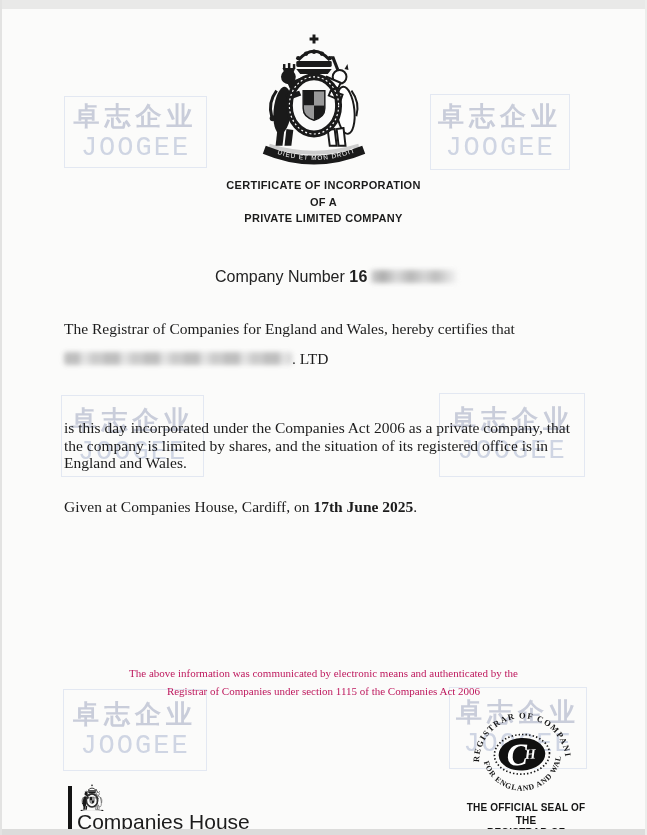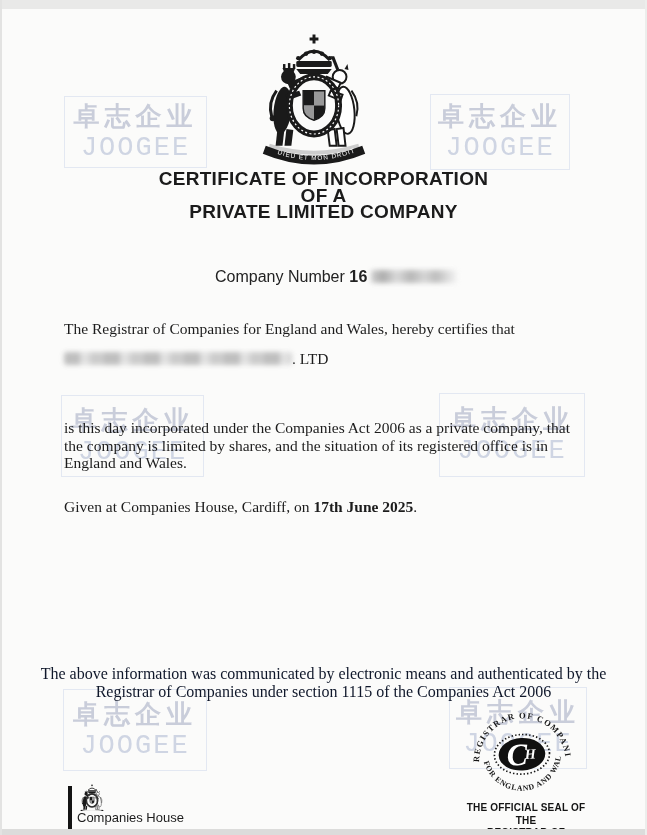--- a/index.html
+++ b/index.html
@@ -19,58 +19,58 @@
     gap:6px; pointer-events:none; box-sizing:border-box;
   }
   .wm-cn { font-family:"Liberation Sans", sans-serif; font-size:26px; letter-spacing:5px; color:#c9cdda; font-weight:bold; line-height:1; }
   .wm-en { font-family:Liberation Mono, monospace; font-size:27px; letter-spacing:2px; color:#cfd5e3; line-height:1; }
 
   .layer { position:absolute; z-index:2; }
 
   .arms { left:248px; top:33px; width:128px; height:134px; }
 
   .title {
-    left:0; top:171px; width:100%; text-align:center;
+    left:0; top:177px; width:100%; text-align:center;
     font-family:"Liberation Sans", sans-serif; font-weight:bold;
-    font-size:19px; line-height:16.5px; letter-spacing:.3px; color:#1b1b1b;
+    font-size:11px; line-height:16.5px; letter-spacing:.3px; color:#1b1b1b;
   }
 
   .company-number { left:213px; top:268px; font-family:"Liberation Sans", sans-serif; font-size:16px; color:#222; white-space:nowrap; }
   .company-number b { letter-spacing:.3px; }
 
   .redact { filter:blur(2.5px); opacity:.85; border-radius:3px; display:inline-block; vertical-align:middle; }
   .redact-number {
     width:86px; height:13px; margin-left:3px; margin-top:-2px;
     background:linear-gradient(90deg,#c8c8c8 0%,#9f9f9f 14%,#d5d5d5 30%,#ababab 46%,#cfcfcf 62%,#b3b3b3 76%,#dadada 90%,#f2f2f2 100%);
   }
   .redact-name {
     width:228px; height:13px; margin-bottom:3px;
     background:repeating-linear-gradient(90deg,#b5b5b5 0 16px,#dcdcdc 16px 26px,#c4c4c4 26px 40px);
   }
 
   .certify { left:62px; top:320px; font-size:15.5px; white-space:nowrap; }
   .name-line { left:62px; top:350px; display:flex; align-items:flex-end; font-size:15.5px;font-family:Liberation Serif, serif; }
   .body-par { left:62px; top:419px; width:526px; font-size:15.5px; line-height:17.5px; }
   .given { left:62px; top:498px; font-size:15.5px; white-space:nowrap; }
 
-  .footer-note { left:0; top:665px; width:100%; text-align:center; font-size:16px; line-height:17.5px; color:#0f172a; }
+  .footer-note { left:0; top:665px; width:100%; text-align:center; font-size:11px; line-height:17.5px; color:#be185d; }
 
   .seal { left:464px; top:702px; width:112px; height:106px; transform:rotate(-3deg); z-index:2; }
   .seal-caption {
     left:455px; top:802px; width:138px; text-align:center;
     font-family:"Liberation Sans", sans-serif; font-weight:bold;
     font-size:10px; line-height:12.5px; letter-spacing:.2px; color:#141414;
   }
 
   .ch-logo { left:66px; top:784px; width:220px; height:51px; }
   .ch-bar { position:absolute; left:0; top:2px; width:4px; height:52px; background:#141414; }
   .ch-crest { position:absolute; left:9px; top:0; }
   .ch-text {
     position:absolute; left:9px; top:26px;
-    font-family:"Liberation Sans", sans-serif; font-size:13px; color:#1c1c1c; white-space:nowrap;
+    font-family:"Liberation Sans", sans-serif; font-size:21px; color:#1c1c1c; white-space:nowrap;
   }
 </style>
 </head>
 <body>
 
 <div class="page">
   <div class="scan-top"></div>
 
   <div class="wm" style="left:62px; top:96px; width:143px; height:72px;">
     <span class="wm-cn">卓志企业</span>

